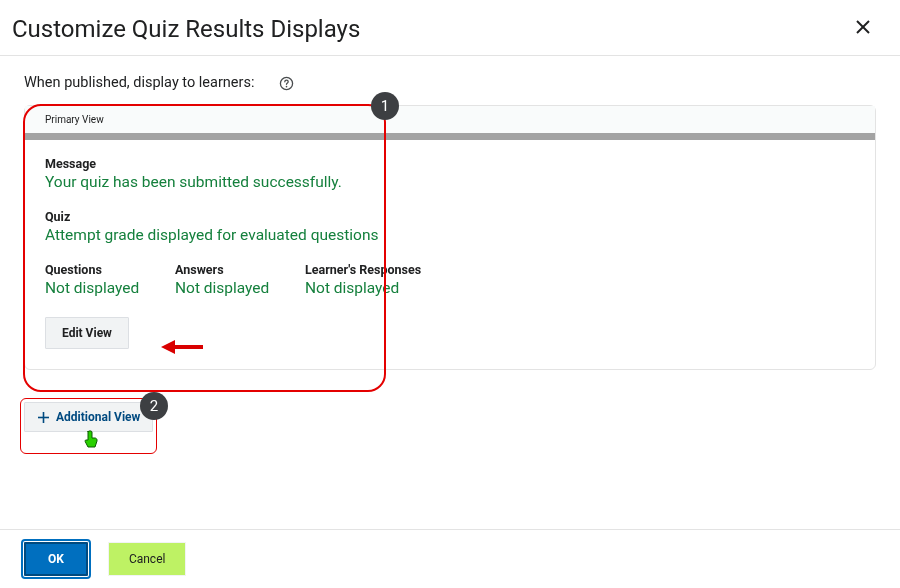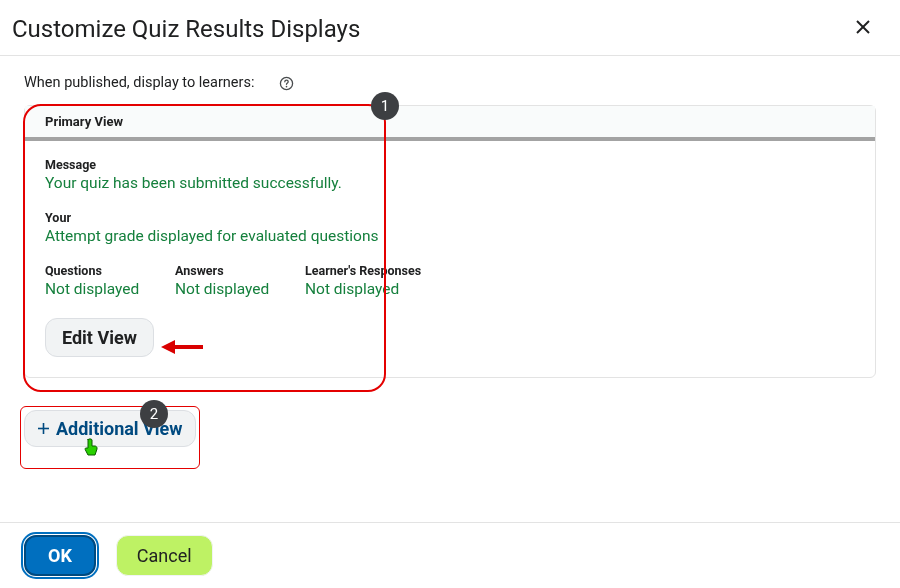--- a/index.html
+++ b/index.html
@@ -55,24 +55,24 @@
     color: #494c4e;
   }
   .card {
     border: 1px solid #e3e3e3;
     border-radius: 6px;
     overflow: visible;
     position: relative;
   }
   .card-header {
     background: #f9fbfb;
-    border-bottom: 4px solid #a3a3a3;
+    border-bottom: 7px solid #a3a3a3;
     padding: 8px 20px;
-    font-size: 13px;
-    font-weight: 700;
+    font-size: 10px;
+    font-weight: 400;
     color: #202122;
   }
   .card-body {
     padding: 16px 20px 20px 20px;
   }
   .field-label {
     font-size: 12.5px;
     font-weight: 700;
     color: #202122;
     margin-bottom: 2px;
@@ -88,23 +88,23 @@
     margin-bottom: 20px;
   }
   .col {
     min-width: 100px;
   }
   .btn {
     display: inline-flex;
     align-items: center;
     justify-content: center;
     font-family: inherit;
-    font-size: 18px;
+    font-size: 12px;
     font-weight: 700;
-    border-radius: 12px;
+    border-radius: 1px;
     cursor: pointer;
   }
   .btn-secondary {
     background: #f1f3f4;
     border: 1px solid #dcdfe3;
     color: #202122;
     padding: 8px 16px;
   }
   .btn-primary {
     background: #006fbf;
@@ -220,21 +220,21 @@
 
     <div class="card-header">Primary View</div>
     <div class="card-body">
 
       <div class="block">
         <div class="field-label">Message</div>
         <div class="field-value">Your quiz has been submitted successfully.</div>
       </div>
 
       <div class="block">
-        <div class="field-label">Your</div>
+        <div class="field-label">Quiz</div>
         <div class="field-value">Attempt grade displayed for evaluated questions</div>
       </div>
 
       <div class="cols">
         <div class="col">
           <div class="field-label">Questions</div>
           <div class="field-value">Not displayed</div>
         </div>
         <div class="col">
           <div class="field-label">Answers</div>

